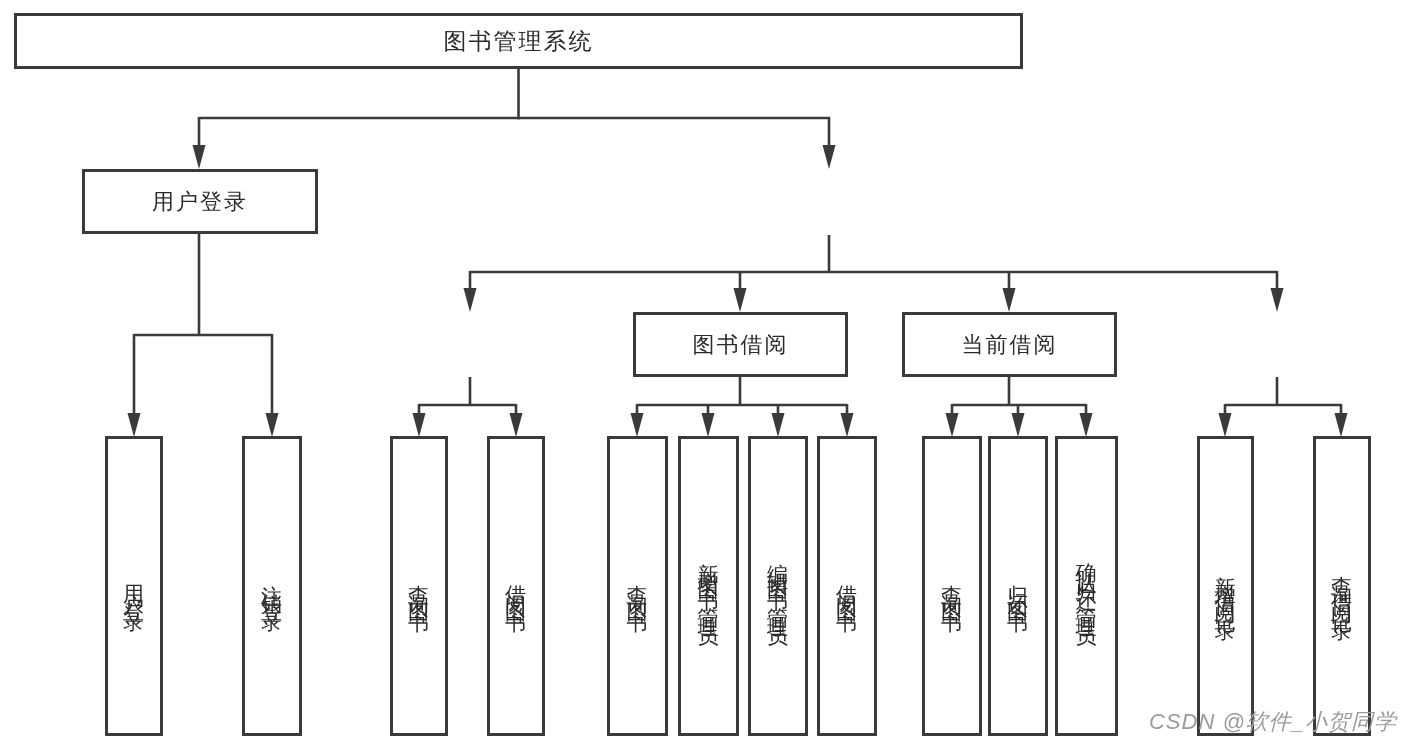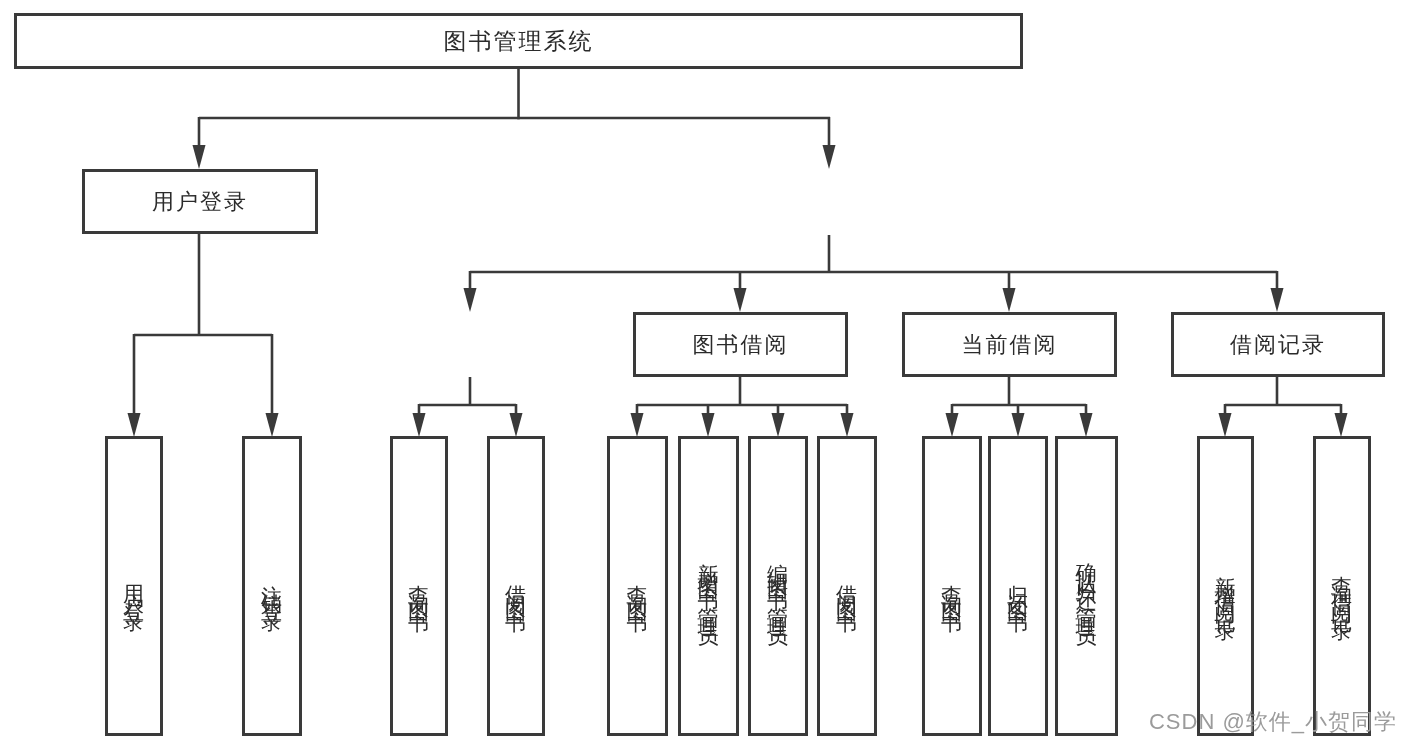--- a/index.html
+++ b/index.html
@@ -37,20 +37,21 @@
     line-height:1;
     color:var(--text);
   }
   .watermark{
     position:absolute;
     right:8px;top:707px;
     font-size:22px;
     letter-spacing:1px;
     color:var(--wm);
     white-space:nowrap;
+    font-style:italic;
   }
 </style>
 </head>
 <body>
 
 <div id="stage">
 
   <svg id="wires" viewBox="0 0 1405 747" xmlns="http://www.w3.org/2000/svg">
     <path class="wire" d="
       M518.5 67 V119.5
@@ -109,23 +110,20 @@
   <div class="node hbox" style="left:82px;top:169px;width:236px;height:65px;">
     <span>用户登录</span>
   </div>
 
   <div class="node hbox" style="left:633px;top:312px;width:215px;height:65px;">
     <span>图书借阅</span>
   </div>
   <div class="node hbox" style="left:902px;top:312px;width:215px;height:65px;">
     <span>当前借阅</span>
   </div>
-  <div class="node hbox" style="left:1171px;top:312px;width:214px;height:65px;">
-    <span>借阅记录</span>
-  </div>
 
   <div class="node vbox" style="left:105px;top:436px;width:58px;height:300px;">
     <span>用户登录</span>
   </div>
   <div class="node vbox" style="left:242px;top:436px;width:60px;height:300px;">
     <span>注销登录</span>
   </div>
 
   <div class="node vbox" style="left:390px;top:436px;width:58px;height:300px;">
     <span>查询图书</span>

